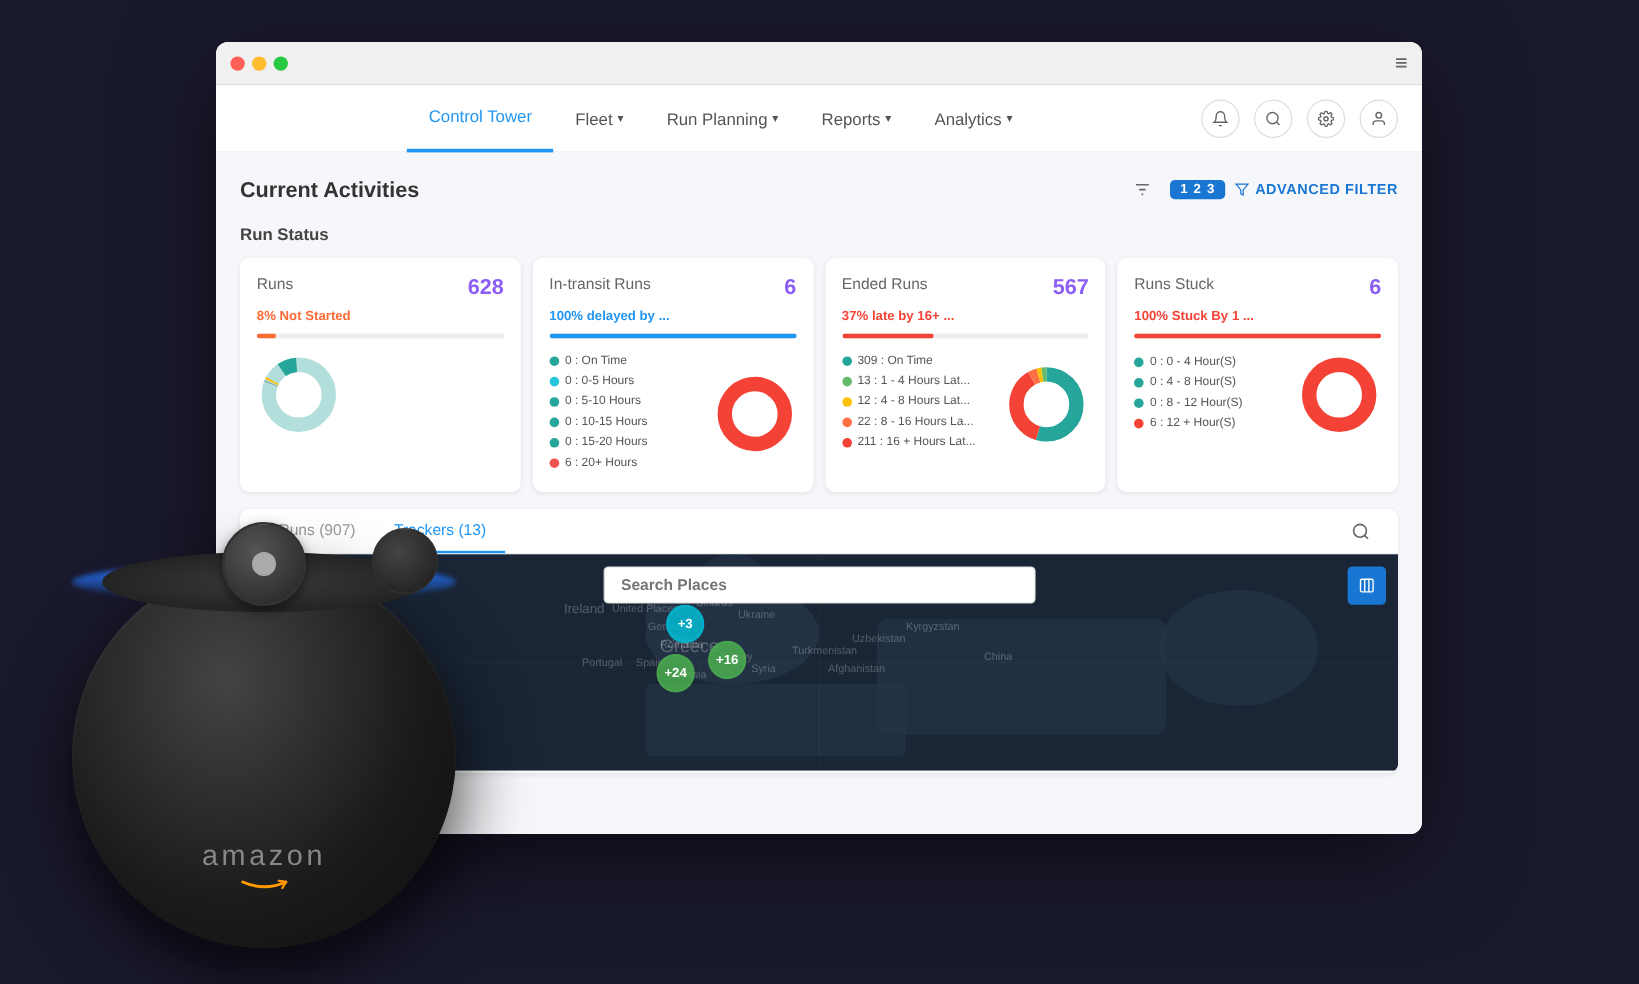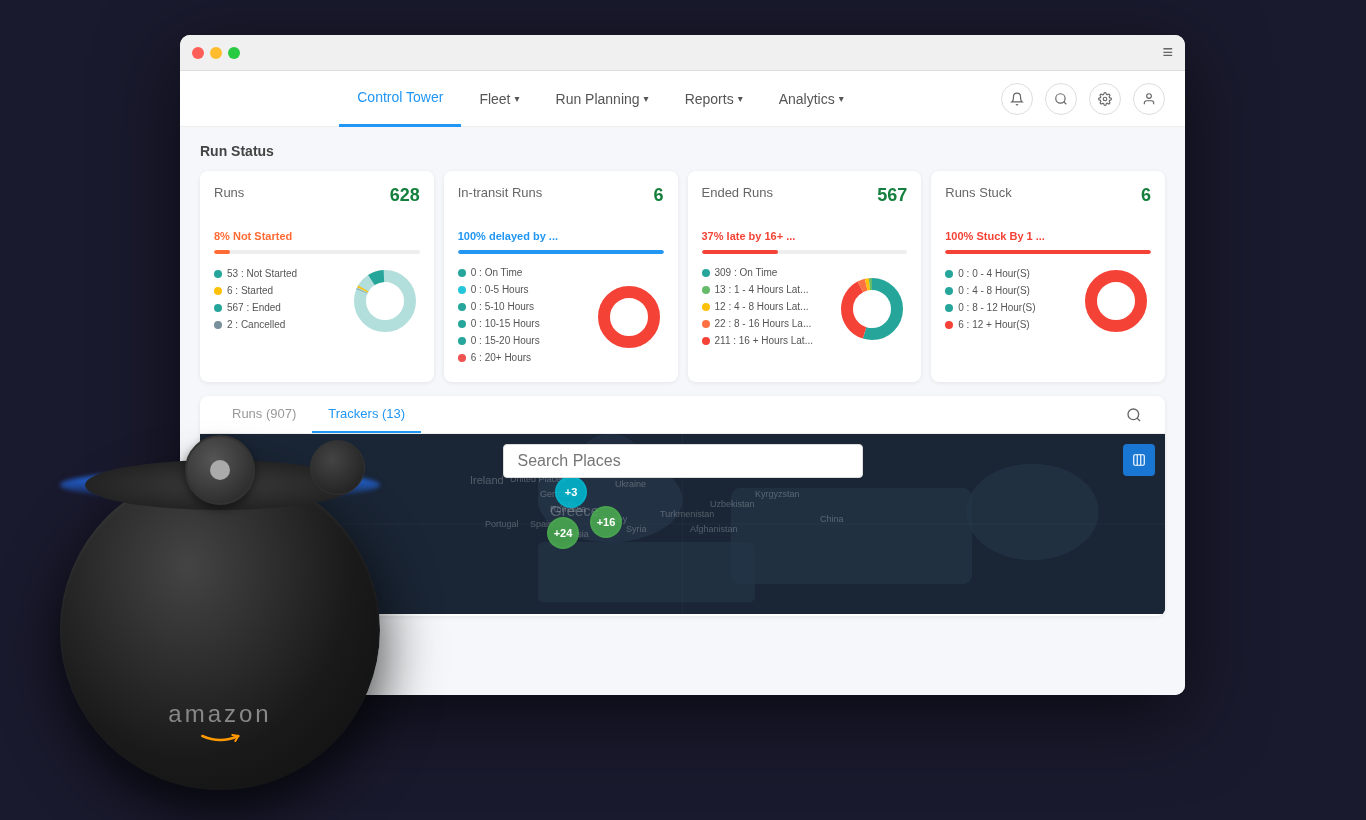--- a/index.html
+++ b/index.html
@@ -278,33 +278,33 @@
       border-radius: 8px;
       padding: 14px;
       box-shadow: 0 1px 4px rgba(0,0,0,0.08);
       position: relative;
     }
 
     .card-header {
       display: flex;
       justify-content: space-between;
       align-items: flex-start;
-      margin-bottom: 24px;
+      margin-bottom: 8px;
     }
 
     .card-title {
       font-size: 13px;
       color: #666;
       font-weight: 500;
     }
 
     .card-count {
       font-size: 18px;
       font-weight: 700;
-      color: #15803d;
+      color: #8b5cf6;
     }
 
     .card-subtitle {
       font-size: 11px;
       font-weight: 600;
       margin-bottom: 8px;
     }
 
     .card-subtitle.orange { color: #FF6B35; }
     .card-subtitle.blue { color: #2196F3; }
@@ -543,53 +543,54 @@
         <svg width="14" height="14" viewBox="0 0 24 24" fill="none" stroke="#666" stroke-width="2">
           <path d="M20 21v-2a4 4 0 0 0-4-4H8a4 4 0 0 0-4 4v2"></path>
           <circle cx="12" cy="7" r="4"></circle>
         </svg>
       </div>
     </div>
   </div>
 
   <div class="main-content">
 
+    <div class="page-header">
+      <div class="page-title">Current Activities</div>
+      <div class="header-actions">
+        <div class="icon-btn">
+          <svg width="16" height="16" viewBox="0 0 24 24" fill="none" stroke="#666" stroke-width="2">
+            <line x1="4" y1="6" x2="20" y2="6"></line>
+              <line x1="8" y1="12" x2="16" y2="12"></line>
+              <line x1="11" y1="18" x2="13" y2="18"></line>
+          </svg>
+        </div>
+        <div class="num-badge">1  2  3</div>
+        <div class="advanced-filter">
+          <svg width="12" height="12" viewBox="0 0 24 24" fill="none" stroke="#1976D2" stroke-width="2">
+            <polygon points="22 3 2 3 10 12.46 10 19 14 21 14 12.46 22 3"></polygon>
+          </svg>
+          <span>ADVANCED FILTER</span>
+        </div>
+      </div>
+    </div>
 
     <div class="section-title">Run Status</div>
 
     <div class="cards-row">
 
       <div class="status-card">
         <div class="card-header">
           <span class="card-title">Runs</span>
           <span class="card-count">628</span>
         </div>
         <div class="card-subtitle orange">8% Not Started</div>
         <div class="progress-bar">
           <div class="progress-fill fill-orange" style="width:8%"></div>
         </div>
         <div class="card-body">
-          <div class="legend-list">
-            <div class="legend-item">
-              <div class="legend-dot" style="background:#26A69A"></div>
-              <span>53 : Not Started</span>
-            </div>
-            <div class="legend-item">
-              <div class="legend-dot" style="background:#FFC107"></div>
-              <span>6 : Started</span>
-            </div>
-            <div class="legend-item">
-              <div class="legend-dot" style="background:#26A69A"></div>
-              <span>567 : Ended</span>
-            </div>
-            <div class="legend-item">
-              <div class="legend-dot" style="background:#78909C"></div>
-              <span>2 : Cancelled</span>
-            </div>
-          </div>
           <div class="donut-wrapper">
             <svg class="donut-svg" viewBox="0 0 70 70">
 
               <circle cx="35" cy="35" r="25" fill="none" stroke="#B2DFDB" stroke-width="12" stroke-dasharray="157 0" stroke-dashoffset="0"></circle>
               <circle cx="35" cy="35" r="25" fill="none" stroke="#26A69A" stroke-width="12" stroke-dasharray="13.2 143.8" stroke-dashoffset="-141.7" transform="rotate(-90 35 35)"></circle>
               <circle cx="35" cy="35" r="25" fill="none" stroke="#FFC107" stroke-width="12" stroke-dasharray="1.5 155.5" stroke-dashoffset="-128.5" transform="rotate(-90 35 35)"></circle>
               <circle cx="35" cy="35" r="25" fill="none" stroke="#78909C" stroke-width="12" stroke-dasharray="0.5 156.5" stroke-dashoffset="-127" transform="rotate(-90 35 35)"></circle>
             </svg>
           </div>
         </div>
@@ -779,21 +780,21 @@
         <div style="position:absolute;top:65px;left:360px;color:#ffffff40;font-size:9px;">Italy</div>
         <div style="position:absolute;top:85px;left:330px;color:#ffffff40;font-size:9px;">Spain</div>
         <div style="position:absolute;top:85px;left:285px;color:#ffffff40;font-size:9px;">Portugal</div>
         <div style="position:absolute;top:95px;left:360px;color:#ffffff40;font-size:9px;">Tunisia</div>
         <div style="position:absolute;top:90px;left:426px;color:#ffffff40;font-size:9px;">Syria</div>
         <div style="position:absolute;top:90px;left:490px;color:#ffffff40;font-size:9px;">Afghanistan</div>
         <div style="position:absolute;top:80px;left:620px;color:#ffffff40;font-size:9px;">China</div>
 
         
         <div class="map-search">
-          <input type="text" placeholder="Search Places" style="width: 100%; padding: 7px 14px; border: 1px solid rgb(221, 221, 221); border-radius: 4px; font-size: 16px; background: rgb(255, 255, 255); outline: none;">
+          <input type="text" placeholder="Search Places" style="width: 100%; padding: 7px 14px; border: 1px solid rgb(221, 221, 221); border-radius: 4px; font-size: 13px; background: rgb(255, 255, 255); outline: none; font-weight: bold;">
         </div>
 
         
         <div class="map-btn">
           <svg width="14" height="14" viewBox="0 0 24 24" fill="none" stroke="#fff" stroke-width="2">
             <rect x="3" y="3" width="18" height="18" rx="2"></rect>
               <line x1="9" y1="3" x2="9" y2="21"></line>
               <line x1="15" y1="3" x2="15" y2="21"></line>
           </svg>
         </div>

